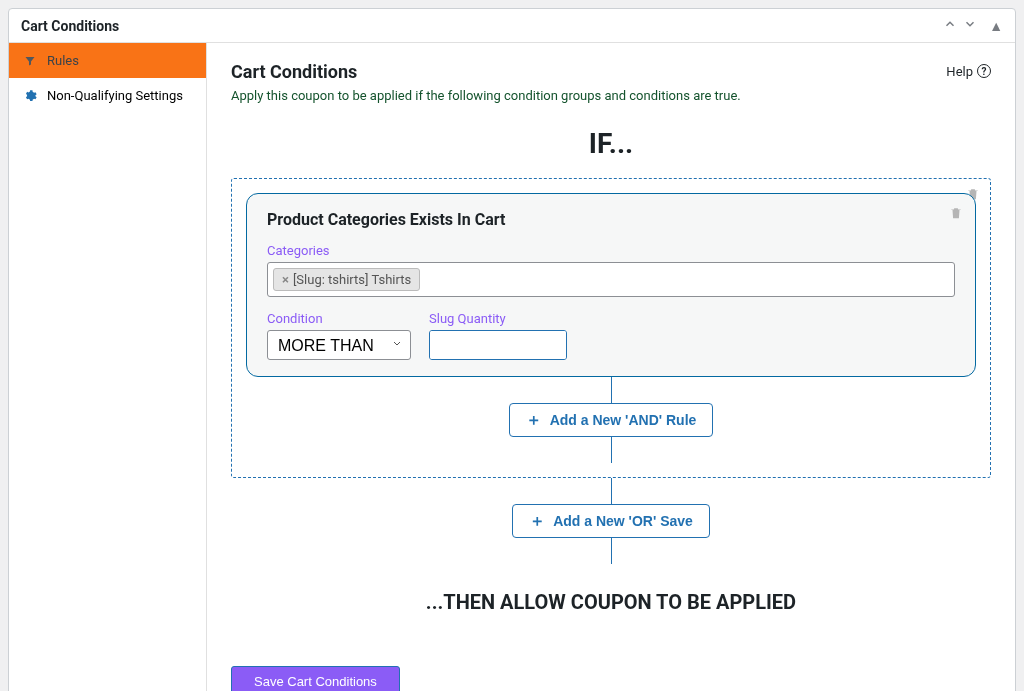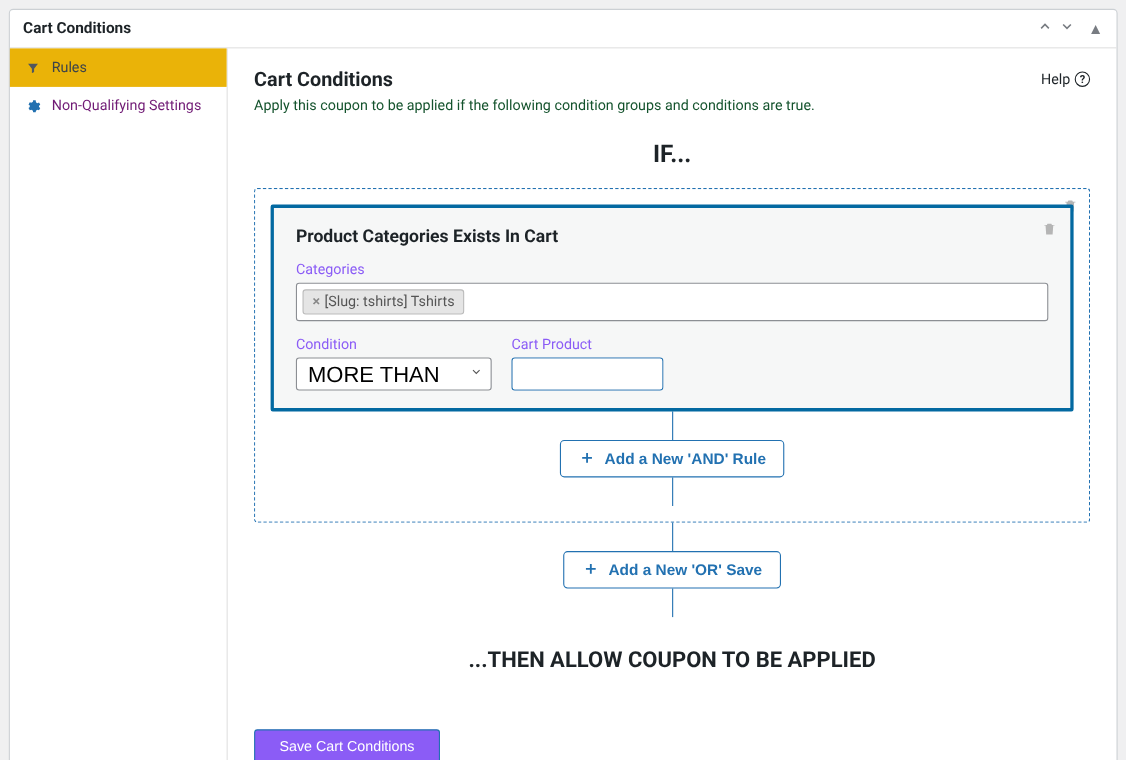--- a/index.html
+++ b/index.html
@@ -45,24 +45,24 @@
       border-right: 1px solid #e0e0e0;
       padding: 0;
     }
     .sidebar-item {
       display: flex;
       align-items: center;
       gap: 10px;
       padding: 10px 14px;
       cursor: pointer;
       font-size: 13px;
-      color: #701a75;
+      color: #000000;
     }
     .sidebar-item.active {
-      background: #eab308;
+      background: #f97316;
       color: #3c434a;
     }
     .sidebar-icon {
       width: 14px;
       height: 14px;
       display: inline-flex;
       align-items: center;
       justify-content: center;
     }
     .content {
@@ -98,41 +98,41 @@
       font-size: 10px;
       font-weight: bold;
     }
     .description {
       font-size: 13px;
       color: #14532d;
       margin-bottom: 24px;
     }
     .centered-heading {
       text-align: center;
-      font-size: 22px;
+      font-size: 28px;
       font-weight: 700;
       margin-bottom: 18px;
     }
     .group-box {
       border: 1.5px dashed #2271b1;
       border-radius: 3px;
       padding: 14px;
       position: relative;
     }
     .trash-icon {
       position: absolute;
       top: 8px;
       right: 10px;
       color: #b5b5b5;
       cursor: pointer;
     }
     .rule-box {
       background: #f6f7f7;
-      border: 3px solid #0369a1;
-      border-radius: 2px;
+      border: 1px solid #0369a1;
+      border-radius: 12px;
       padding: 16px 20px;
       position: relative;
     }
     .rule-box .trash-icon {
       top: 12px;
       right: 12px;
     }
     .rule-title {
       font-size: 16px;
       font-weight: 700;
@@ -175,22 +175,22 @@
       flex-direction: column;
     }
     .select-wrap {
       position: relative;
     }
     select {
       appearance: none;
       background: #fff;
       border: 1px solid #8c8f94;
       border-radius: 3px;
-      padding: 4px 46px 4px 10px;
-      font-size: 20px;
+      padding: 4px 36px 4px 10px;
+      font-size: 16px;
       height: 30px;
       min-width: 136px;
       cursor: pointer;
     }
     .select-chevron {
       position: absolute;
       right: 8px;
       top: 50%;
       transform: translateY(-50%);
       pointer-events: none;
@@ -337,21 +337,21 @@
                 </select>
                 <span class="select-chevron">
                   <svg width="12" height="12" viewBox="0 0 24 24" fill="none" stroke="currentColor" stroke-width="2">
                       <polyline points="6 9 12 15 18 9"></polyline>
                     </svg>
                 </span>
               </div>
             </div>
 
             <div class="field-group">
-              <div class="field-label">Cart Product</div>
+              <div class="field-label">Slug Quantity</div>
               <div class="number-input">
                 <input type="text" value="" style="">
 
               </div>
             </div>
           </div>
         </div>
 
         <div class="connector"></div>
         <button class="add-btn">

